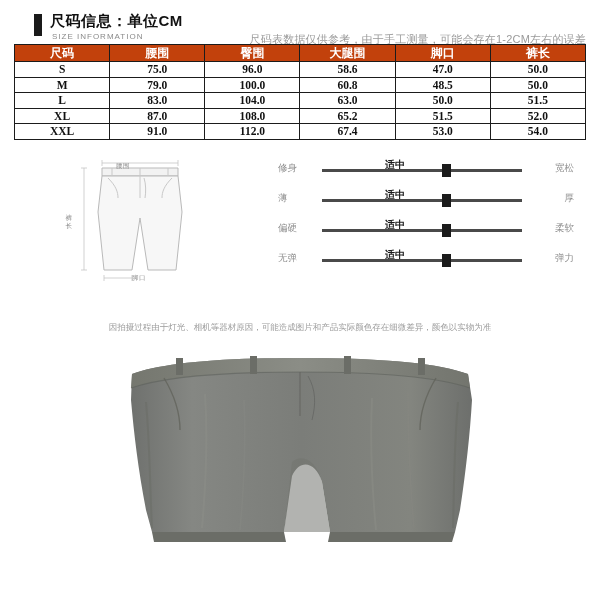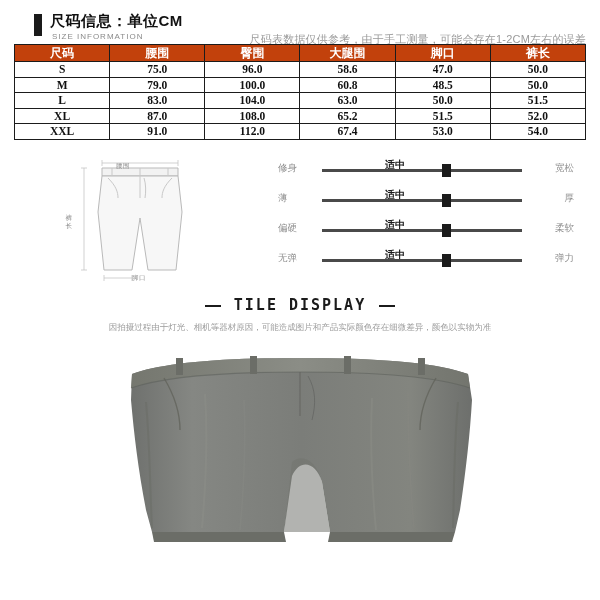--- a/index.html
+++ b/index.html
@@ -333,25 +333,20 @@
         <span class="slider-left">无弹</span>
         <span class="slider-right">弹力</span>
         <span class="slider-center-label" style="left:133px;">适中</span>
         <span class="slider-track"></span>
         <span class="slider-knob" style="left:180px;"></span>
       </div>
 
     </div>
   </div>
 
-  <div class="tile-head">
-    <span class="tile-dash"></span>
-    <span class="tile-title">TILE DISPLAY</span>
-    <span class="tile-dash"></span>
-  </div>
   <div class="tile-note">因拍摄过程由于灯光、相机等器材原因，可能造成图片和产品实际颜色存在细微差异，颜色以实物为准</div>
 
   <div class="photo">
     <svg width="600" height="258" viewBox="0 0 600 258">
       <defs>
         <linearGradient id="fabric" x1="0" y1="0" x2="1" y2="0">
           <stop offset="0%" stop-color="#6f716e"></stop>
           <stop offset="18%" stop-color="#858783"></stop>
           <stop offset="50%" stop-color="#7b7d79"></stop>
           <stop offset="82%" stop-color="#83857f"></stop>

